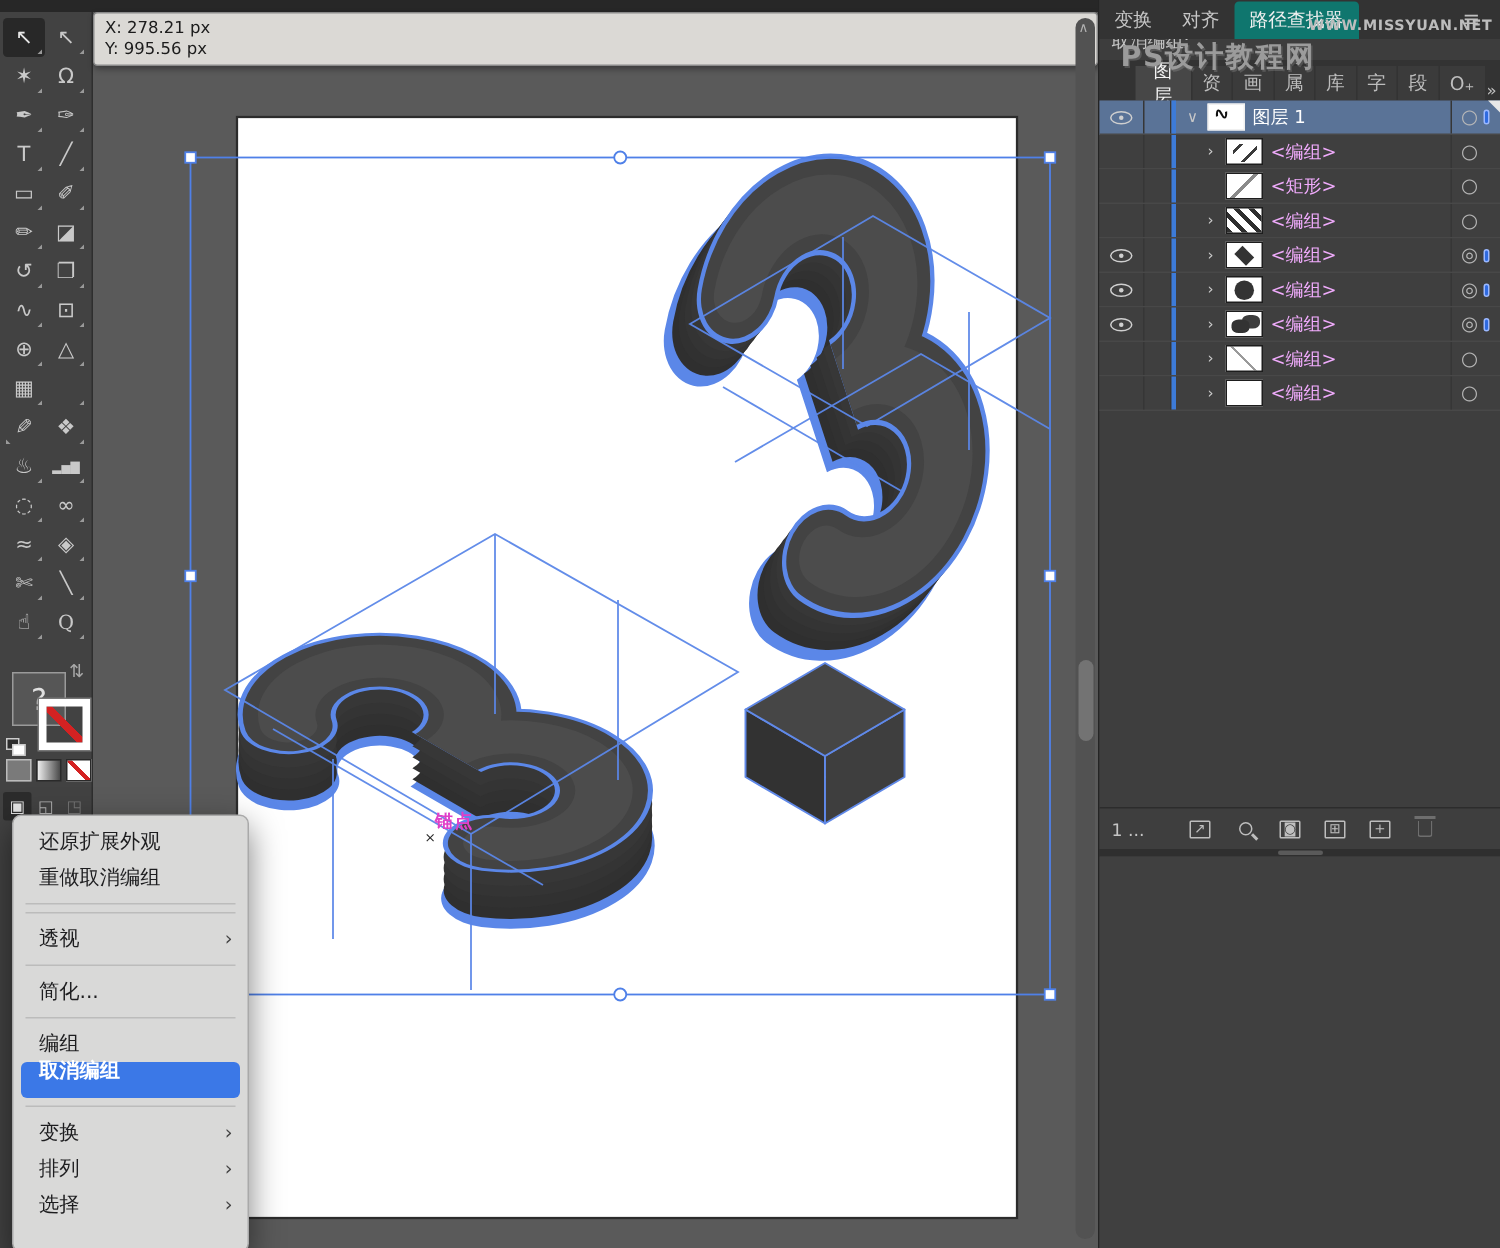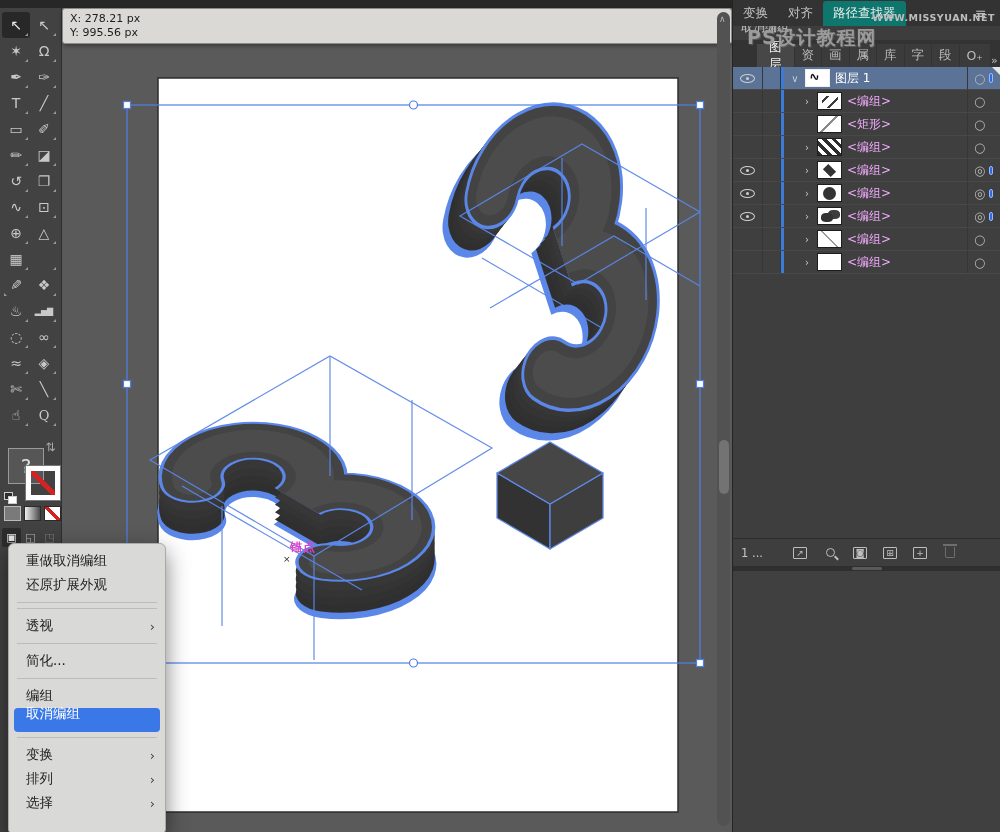--- a/index.html
+++ b/index.html
@@ -53,21 +53,21 @@
   #anchor-label{left:228px;top:531px;color:#e03fc8;font-size:12px;font-weight:bold;letter-spacing:1px;}
   #anchor-x{left:221px;top:546px;color:#2a2a2a;font-size:9px;}
   #tooltip{left:275px;top:549px;background:#dbd9d5;border:1px solid #8a8a8a;border-radius:3px;
     padding:3px 7px;font-size:11px;color:#1c1c1c;line-height:14px;box-shadow:1px 2px 4px rgba(0,0,0,.35);}
 
   
   #menu{left:8px;top:543px;width:158px;background:#d9d9d8;border:1px solid #a9a9a9;border-radius:6px;
     padding:5px 0 0 0;box-shadow:0 8px 22px rgba(0,0,0,.5);z-index:50;height:292px;overflow:hidden;}
   .mi{height:24px;display:flex;align-items:center;padding:0 10px 0 17px;font-size:13.5px;color:#1d1d1f;cursor:pointer;}
   .mi .arr{margin-left:auto;font-size:13px;color:#444;}
-  .mi.active{background:var(--menu-hl);color:#fff;border-radius:4px;margin:0 5px;padding:0 5px 12px 12px;}
+  .mi.active{background:var(--menu-hl);color:#fff;border-radius:4px;margin:0 5px;padding:0 5px 12px 12px;font-weight:bold;}
   .mi.active .arr{color:#fff;}
   .msep{height:1px;background:#bcbcbb;margin:5px 8px;}
 
   
   #right{left:732px;top:0;width:268px;height:832px;background:#3a3a3a;border-left:1px solid #242424;}
   #toptabs{left:0;top:0;width:268px;height:26px;background:#333;display:flex;align-items:center;}
   .ttab{color:#c6c6c6;font-size:12.5px;padding:4px 10px;cursor:pointer;}
   .ttab.active{background:#0f766e;color:#f0f0f0;border-radius:3px 3px 0 0;}
   #wm-url{right:5px;top:12px;color:#bdbdbd;font-size:9.5px;letter-spacing:.5px;z-index:40;font-weight:bold;}
   #wm-big{left:14px;top:25px;color:#9b9b9b;font-size:19px;font-weight:bold;letter-spacing:1px;z-index:40;
@@ -341,26 +341,26 @@
 
   <div id="vscroll">
     <span class="arrow">∧</span>
     <div id="vthumb"></div>
   </div>
 </div>
 
 <div id="menu" class="abs">
 
     <div class="mi">
+      <span>还原扩展外观</span>
+      <span class="arr"></span>
+    </div>
+
+    <div class="mi">
       <span>重做取消编组</span>
-      <span class="arr"></span>
-    </div>
-
-    <div class="mi">
-      <span>还原扩展外观</span>
       <span class="arr"></span>
     </div>
 
     <div class="msep">
       <span></span>
       <span class="arr"></span>
     </div>
 
 
     <div class="msep">

